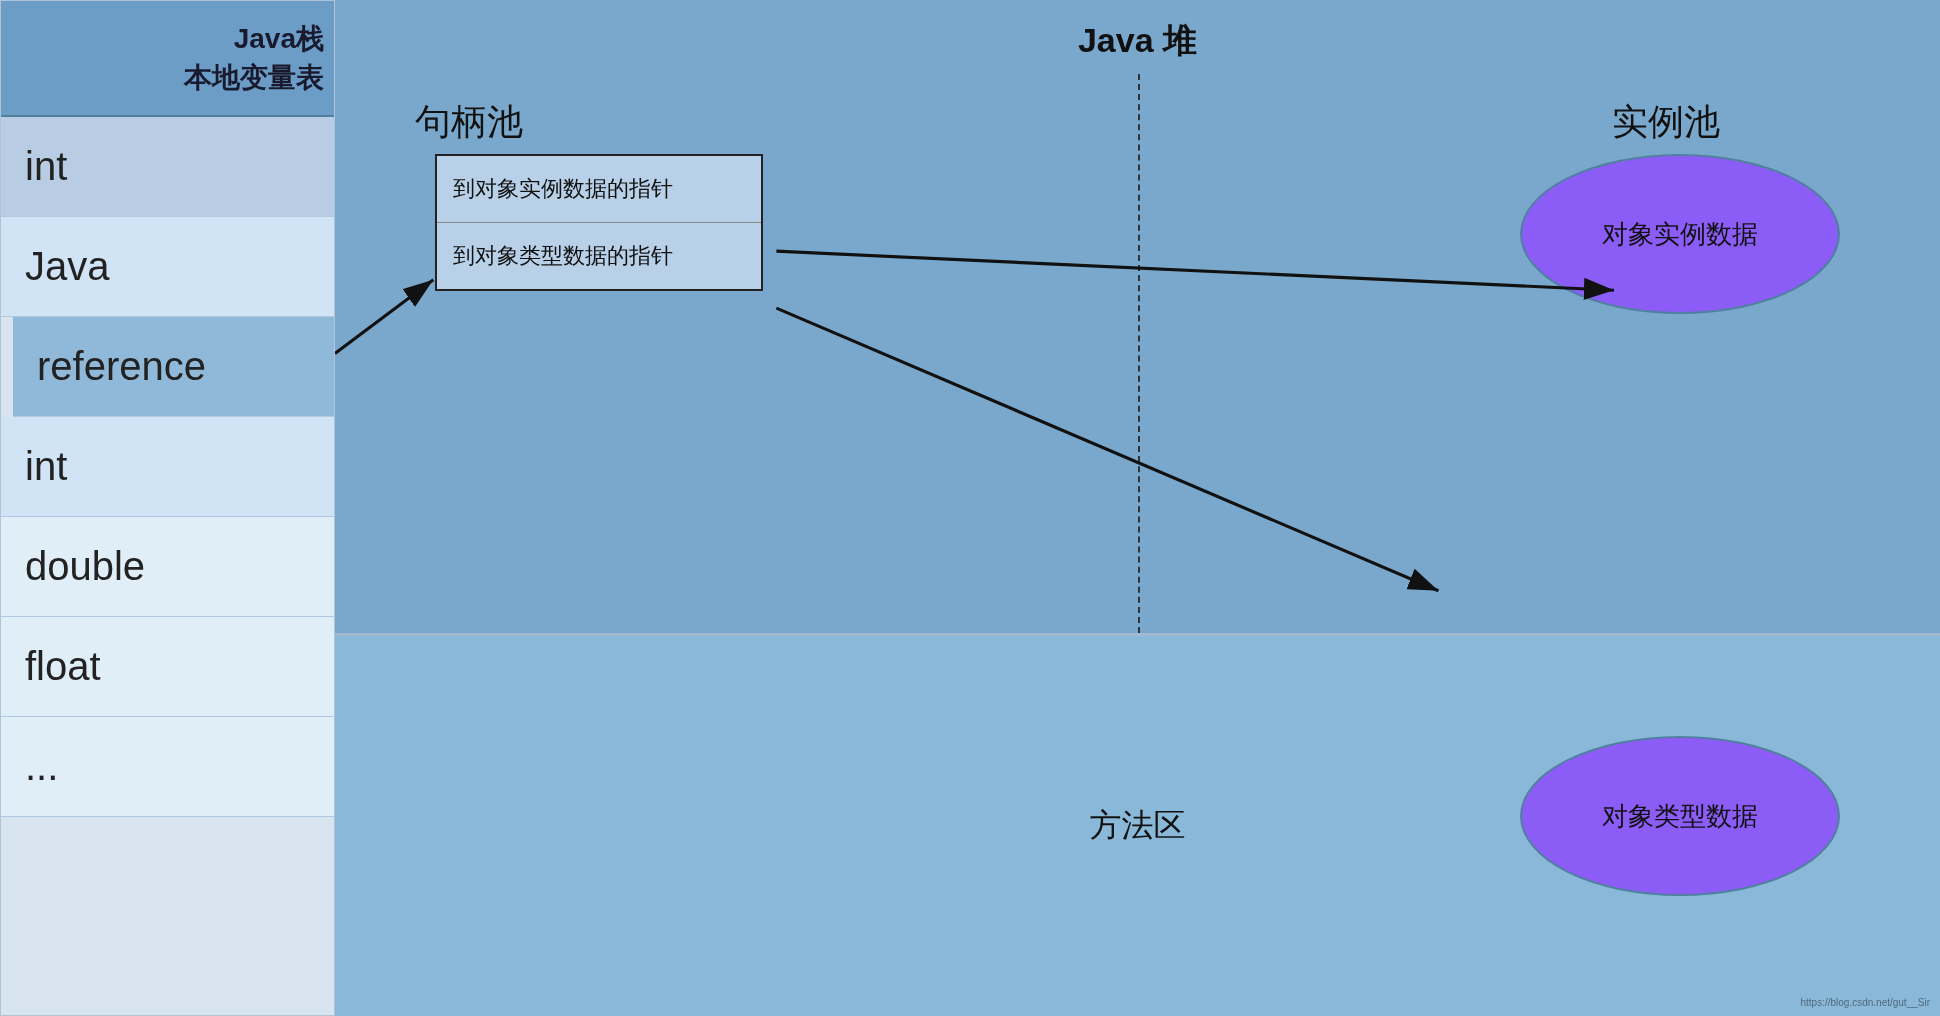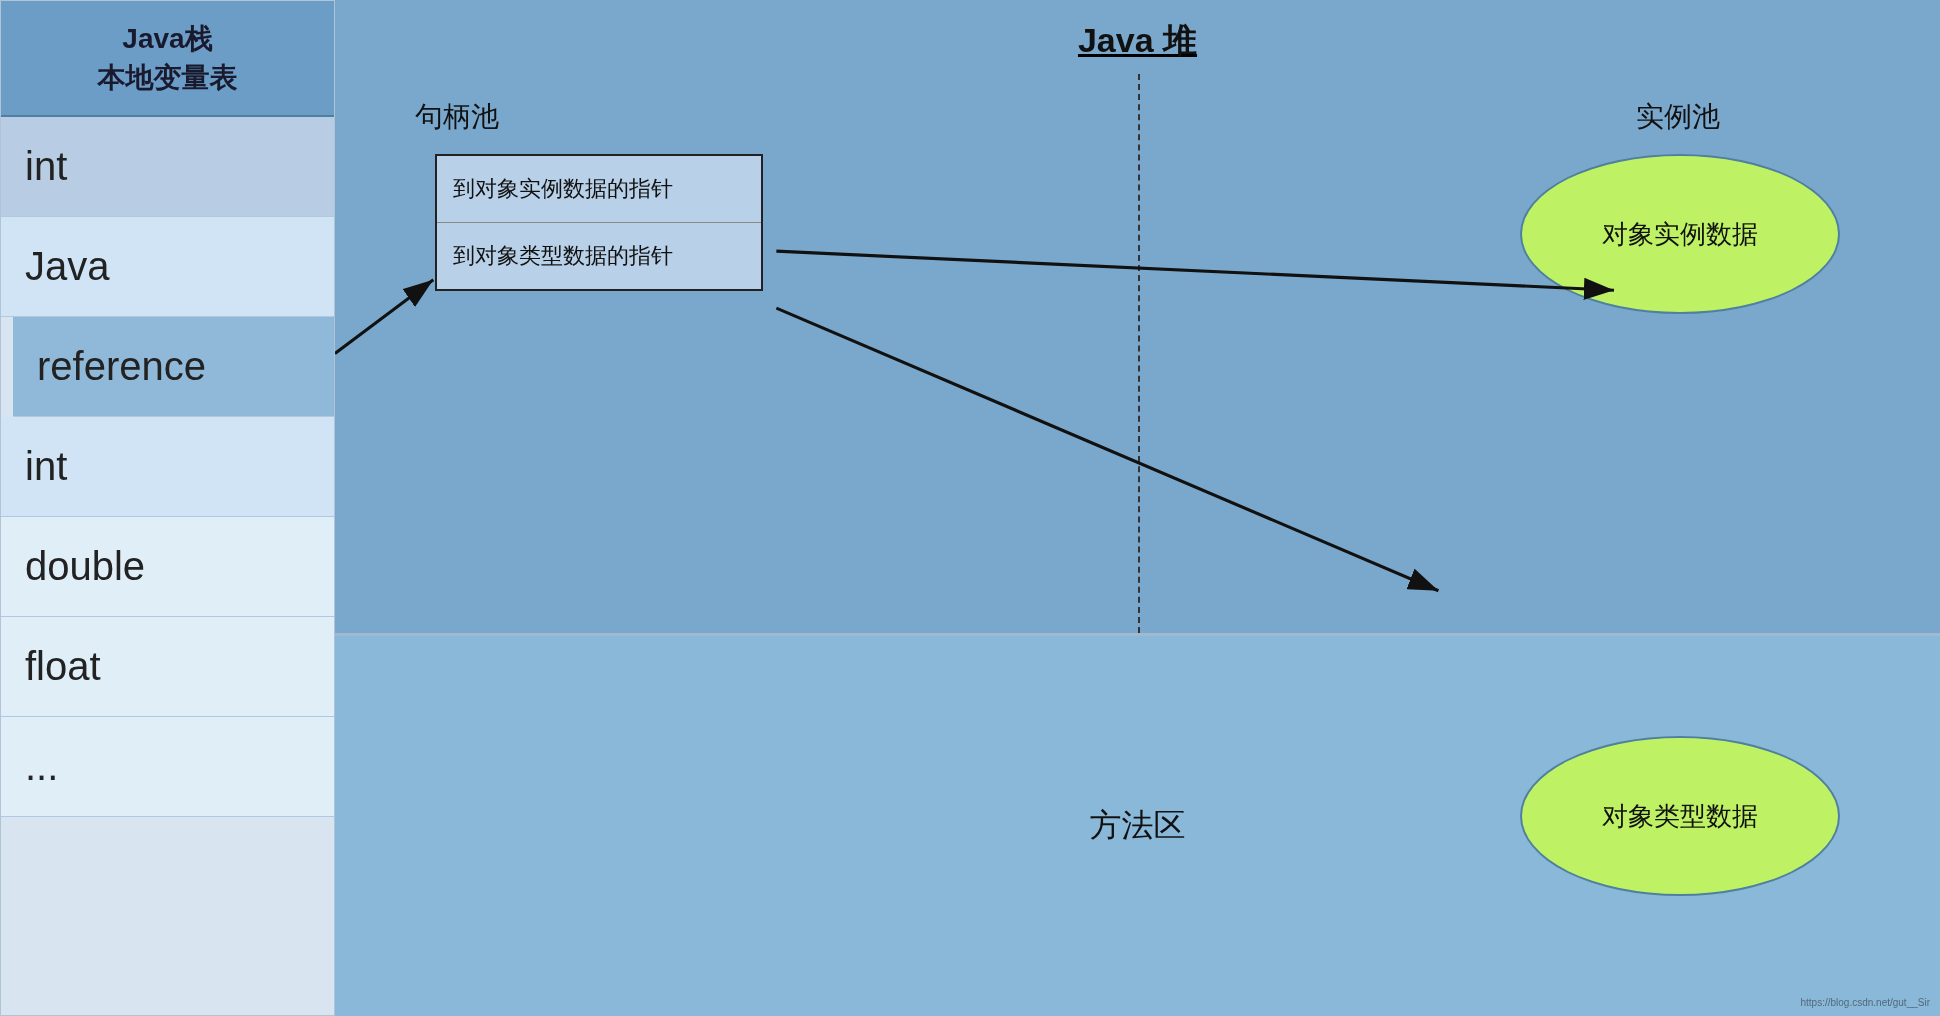--- a/index.html
+++ b/index.html
@@ -18,21 +18,21 @@
       min-width: 335px;
       background: #d8e4f0;
       display: flex;
       flex-direction: column;
       border: 1px solid #b0c4d8;
     }
 
     .left-panel-header {
       background: #6b9dc7;
       color: #1a1a2e;
-      text-align: center;
+      text-align: right;
       padding: 18px 10px;
       font-size: 28px;
       font-weight: bold;
       line-height: 1.4;
       border-bottom: 2px solid #5080a0;
     }
 
     .left-panel-item {
       background: #c5d8ec;
       border-bottom: 1px solid #b0c8e0;
@@ -61,21 +61,20 @@
       background: #e0eef8;
     }
 
     
     .right-panel {
       flex: 1;
       display: flex;
       flex-direction: column;
       background: #7aa8cc;
       position: relative;
-      text-decoration: underline;
     }
 
     .java-heap-title {
       text-align: center;
       font-size: 34px;
       font-weight: bold;
       color: #111;
       padding: 18px 0 10px 0;
       background: transparent;
     }
@@ -83,21 +82,21 @@
     
     .upper-section {
       flex: 1;
       background: #7aa8cc;
       display: flex;
       position: relative;
       border-bottom: 3px solid #a0b8d0;
     }
 
     .section-label {
-      font-size: 28px;
+      font-size: 36px;
       color: #111;
       position: absolute;
     }
 
     .handle-pool-label {
       top: 24px;
       left: 80px;
     }
 
     .instance-pool-label {
@@ -140,21 +139,21 @@
 
     .handle-box-row:last-child {
       border-bottom: none;
     }
 
     
     .ellipse {
       position: absolute;
       border-radius: 50%;
       border: 2.5px solid #5080a0;
-      background: #bef264;
+      background: #8b5cf6;
       display: flex;
       align-items: center;
       justify-content: center;
       font-size: 26px;
       color: #111;
     }
 
     .instance-data-ellipse {
       width: 320px;
       height: 160px;

